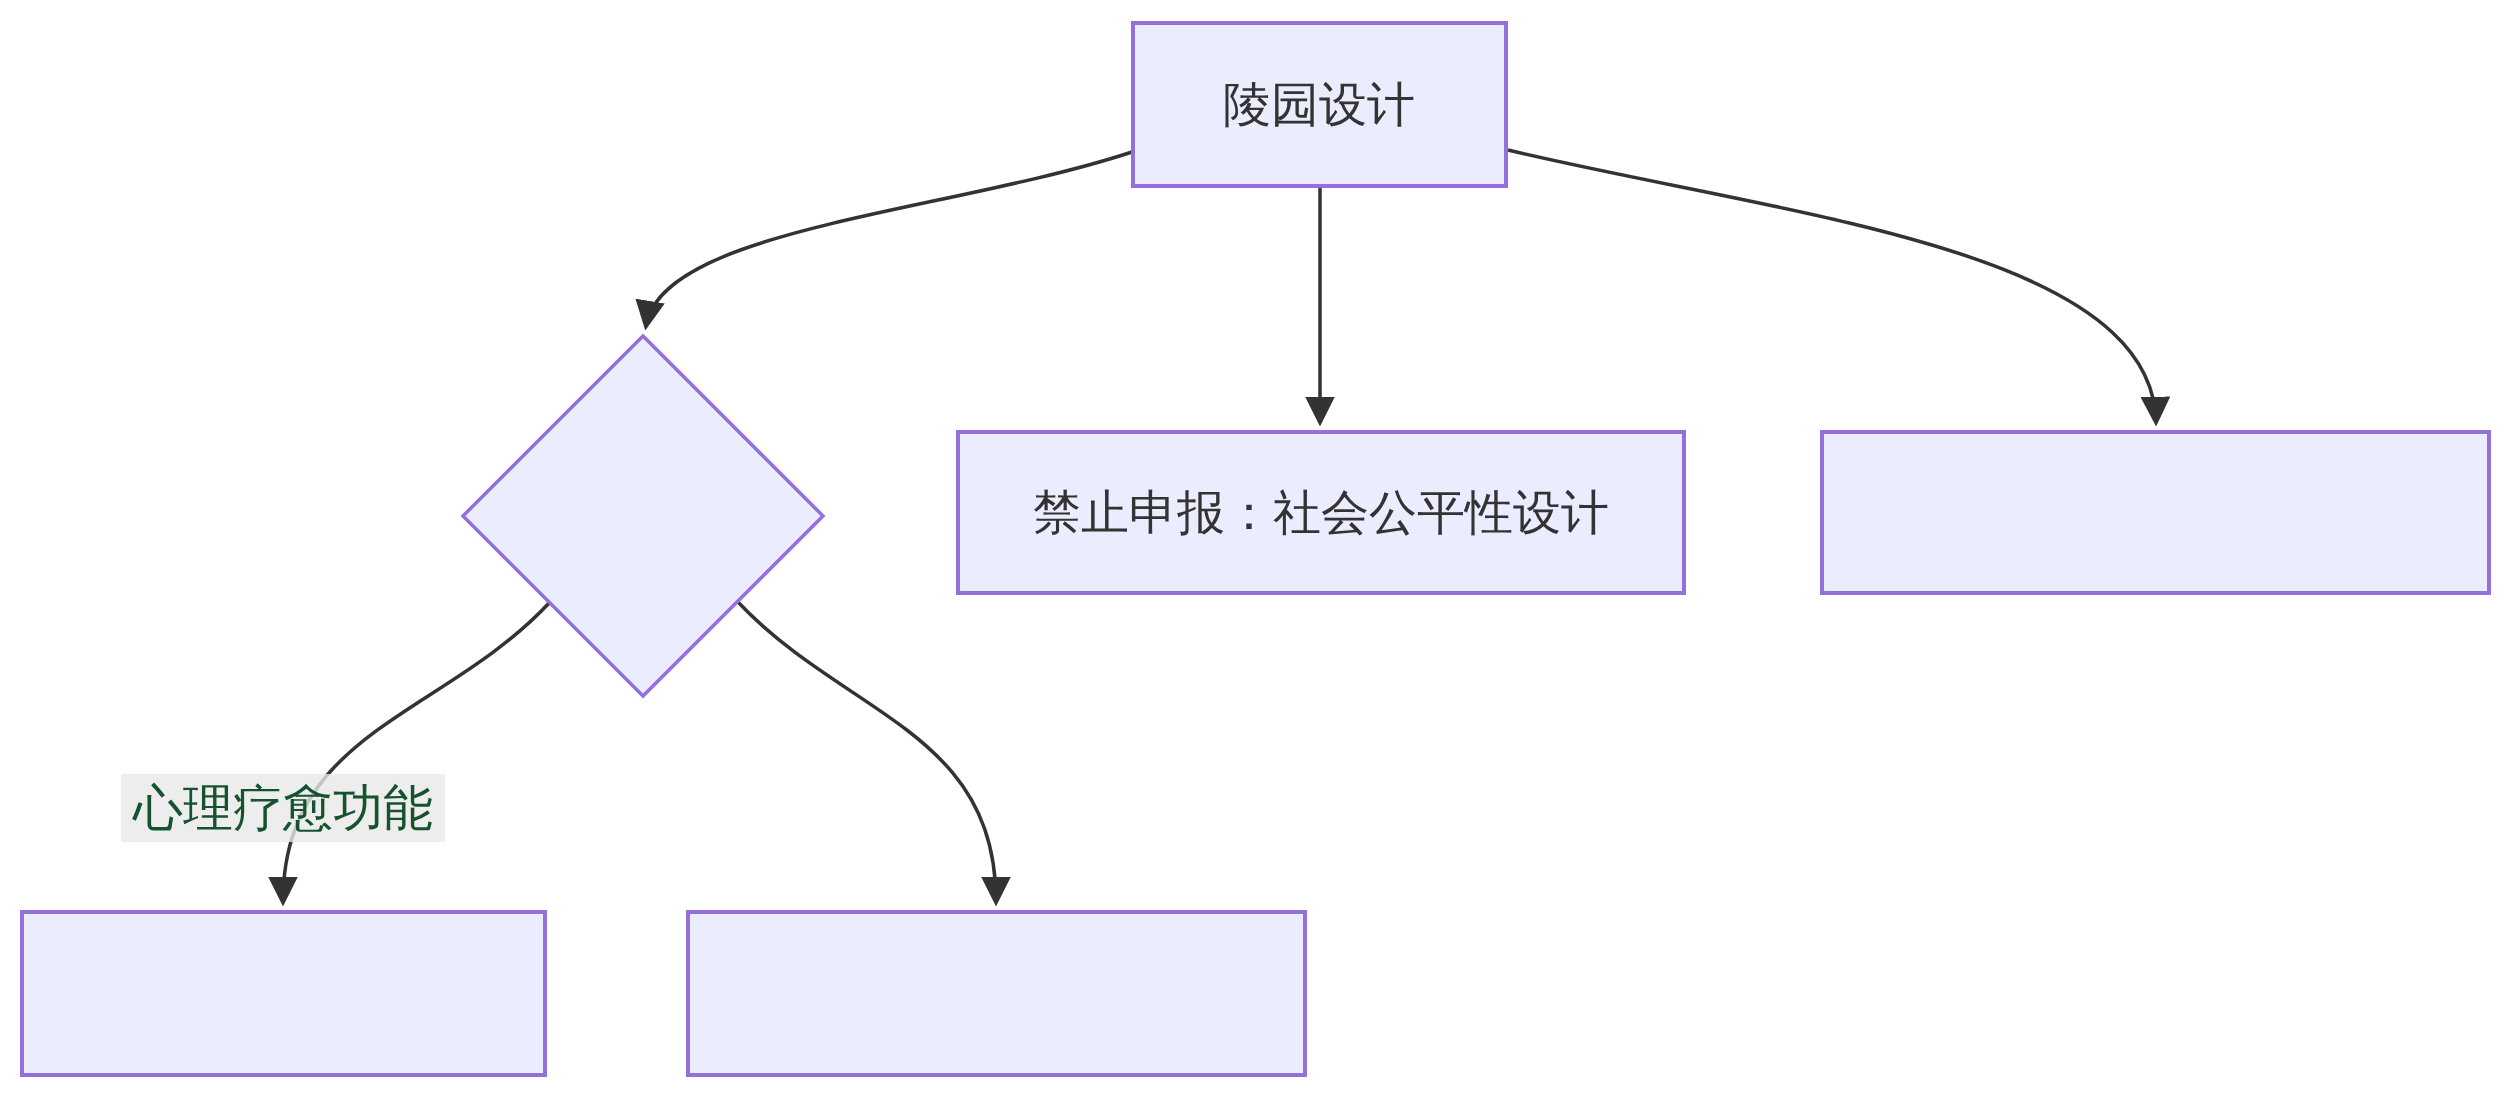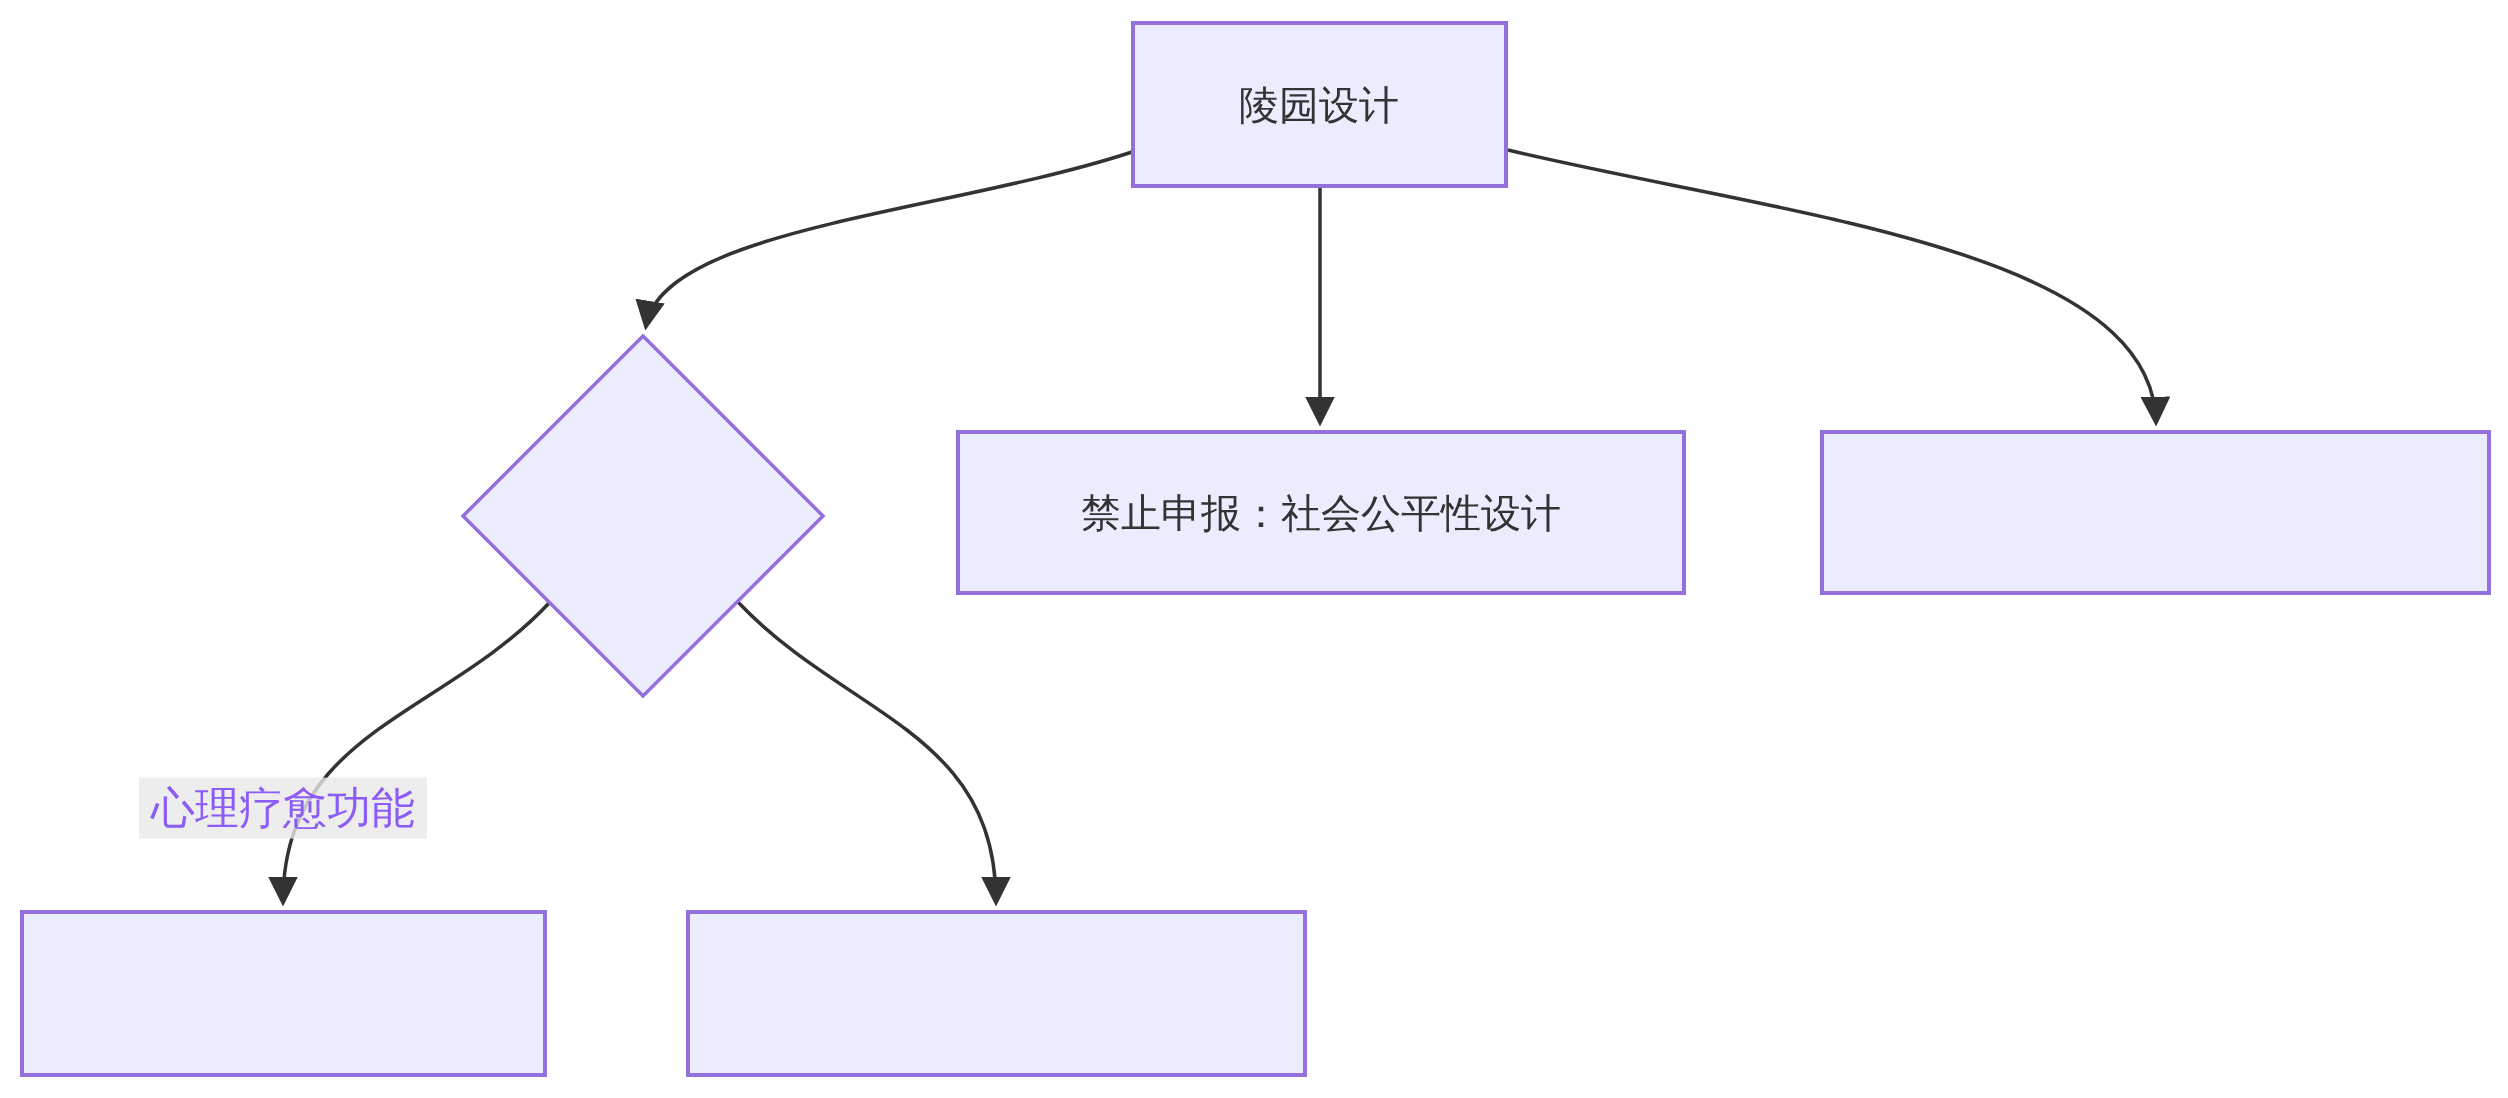--- a/index.html
+++ b/index.html
@@ -33,30 +33,30 @@
   .node-diamond {
     fill: #ECECFF;
     stroke: #9370DB;
     stroke-width: 3.5px;
   }
   .node-label {
     position: absolute;
     transform: translate(-50%, -50%);
     white-space: nowrap;
     color: #333333;
-    font-size: 40px;
+    font-size: 48px;
     line-height: 1.2;
     text-align: center;
   }
   .edge-label {
     position: absolute;
     transform: translate(-50%, -50%);
     white-space: nowrap;
-    color: #8b5cf6;
-    font-size: 44px;
+    color: #14532d;
+    font-size: 50px;
     line-height: 1.2;
     background: rgba(232, 232, 232, 0.8);
     padding: 4px 12px;
   }
 </style>
 </head>
 <body>
 
 <div id="canvas">
 

